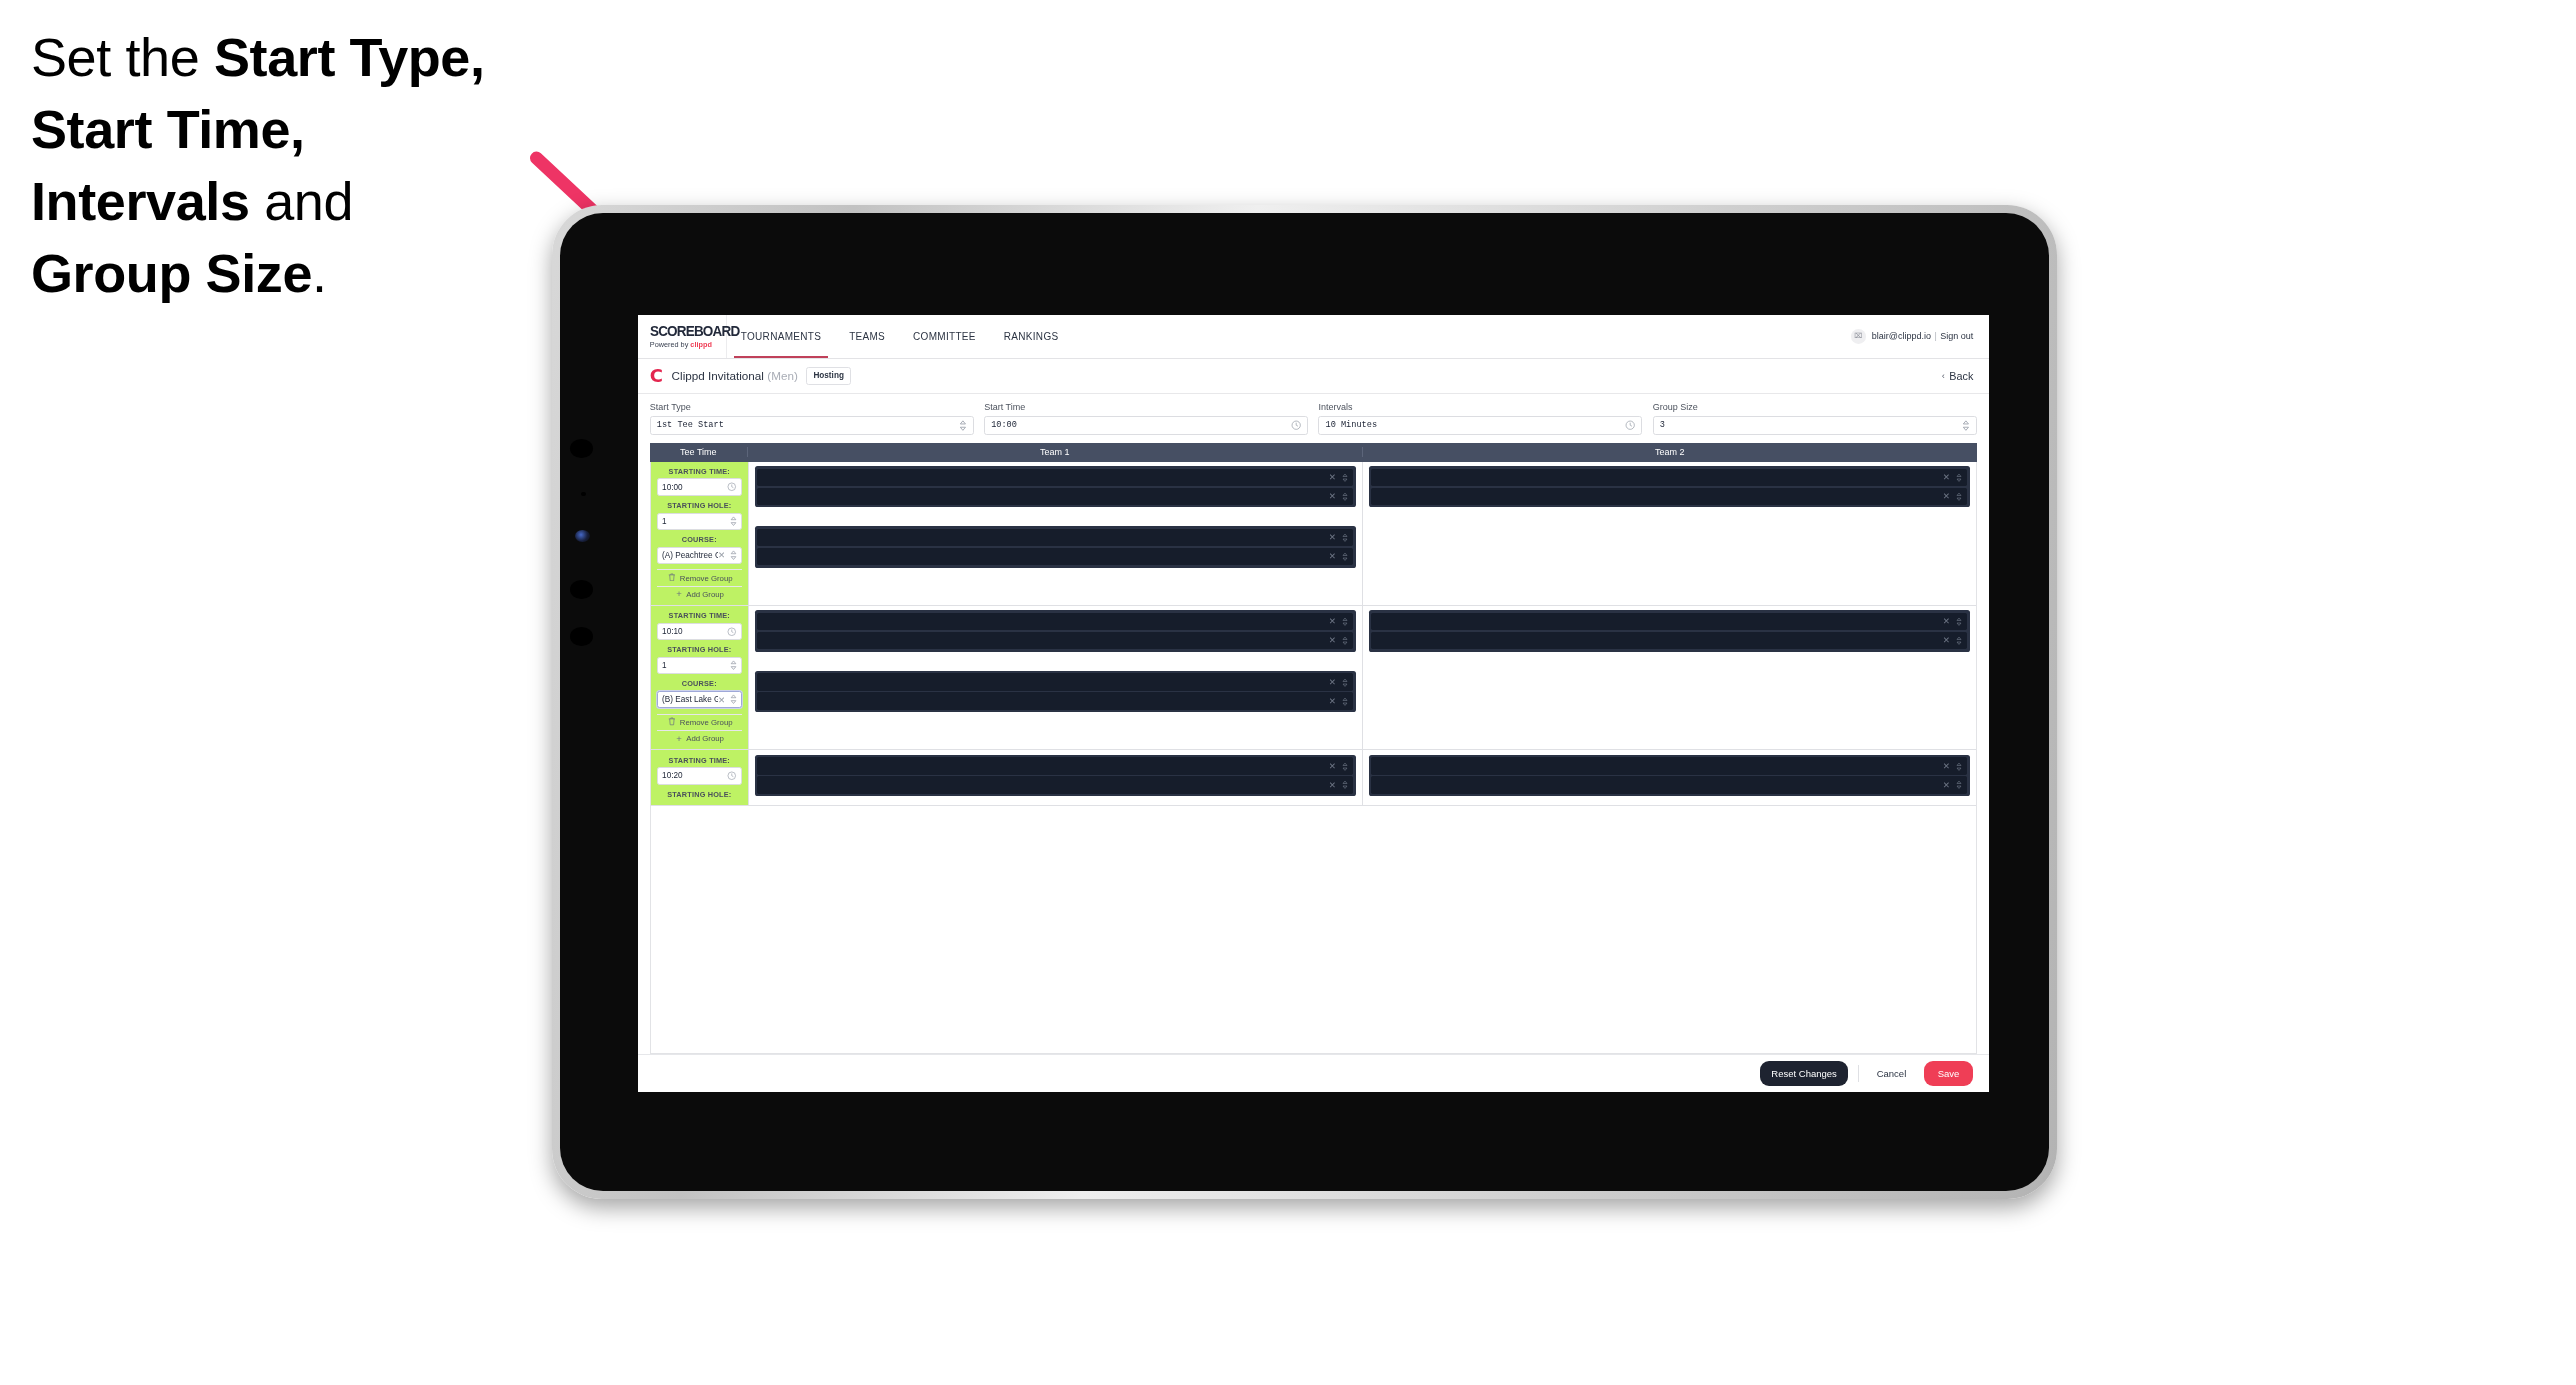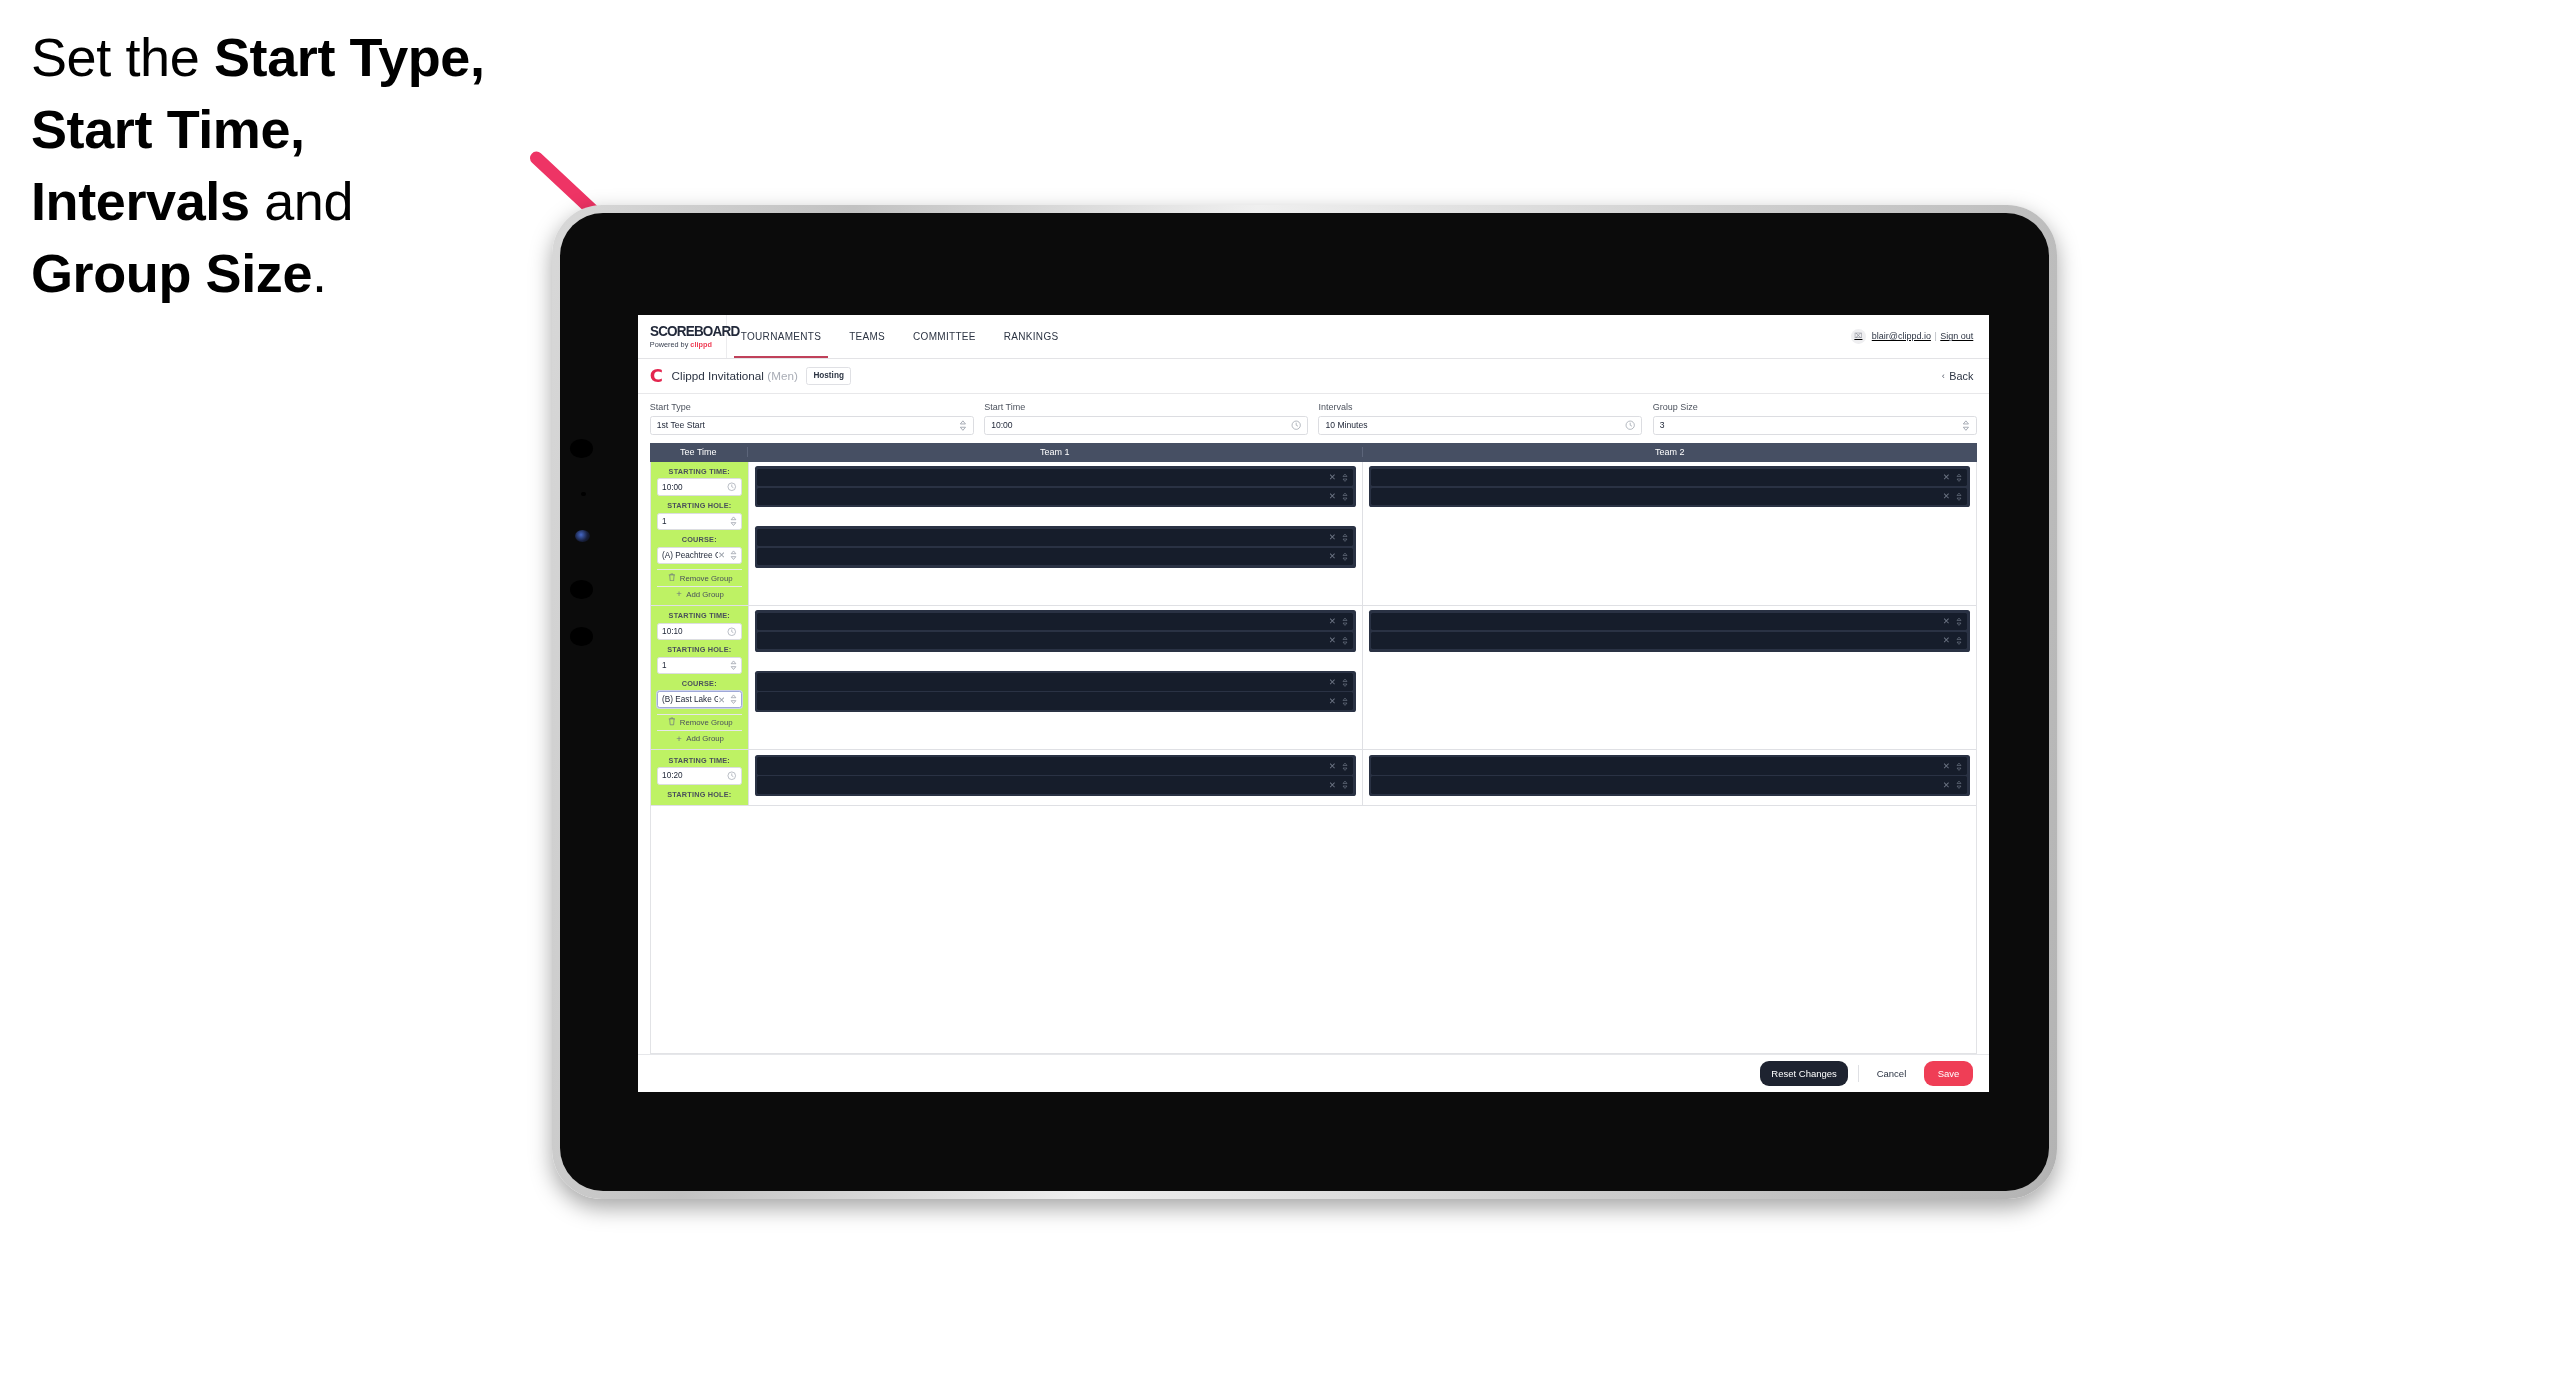--- a/index.html
+++ b/index.html
@@ -79,21 +79,21 @@
   .navtab {
     display: flex; align-items: center; padding: 0 14px;
     font-size: 10px; letter-spacing: 0.3px; color: #2d3murky;
     color: #2c3443; cursor: pointer; position: relative;
   }
   .navtab.active::after {
     content: ""; position: absolute; left: 7px; right: 7px; bottom: 0;
     height: 2.2px; background: #c0415a;
   }
   .nav-spacer { flex: 1 1 auto; }
-  .account { display: flex; align-items: center; gap: 6px; padding-right: 15.5px; text-decoration: underline; }
+  .account { display: flex; align-items: center; gap: 6px; padding-right: 15.5px; }
   .avatar {
     width: 14.7px; height: 14.7px; border-radius: 50%;
     background: #efeff1; display: flex; align-items: center; justify-content: center;
     font-size: 7px; color: #8c8f99;
   }
   .account-text { font-size: 9px; color: #2c3443; white-space: nowrap; }
   .account-text .sep { color: #b3b6bd; margin: 0 3.5px; }
   .account-text .link { cursor: pointer; }
 
   
@@ -123,21 +123,21 @@
 
   
   .settings-row {
     display: flex; gap: 10.4px; padding: 8.6px 12px 7.8px 12px; background: #fff;
   }
   .field { flex: 1 1 0; min-width: 0; }
   .field-label { font-size: 9px; color: #4d535e; margin-bottom: 3.5px; }
   .control {
     height: 19px; border: 0.9px solid #dcdde1; border-radius: 2.6px;
     display: flex; align-items: center; padding: 0 6px;
-    background: #fff; cursor: pointer;
+    background: #fff; cursor: pointer; font-family: Liberation Mono, monospace;
   }
   .control .val { font-size: 8.6px; color: #22293a; flex: 1 1 auto; white-space: nowrap; overflow: hidden; }
   .ic { flex: 0 0 auto; display: flex; align-items: center; color: #9aa0aa; }
 
   
   .table-wrap { flex: 1 1 auto; display: flex; flex-direction: column; overflow: hidden; padding: 0 12px; }
   .thead {
     display: flex; background: #464f63; color: #fff;
     height: 19px; flex: 0 0 19px; align-items: center;
   }

